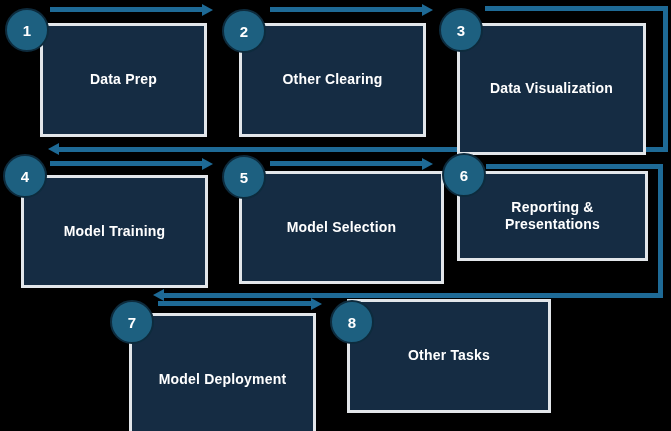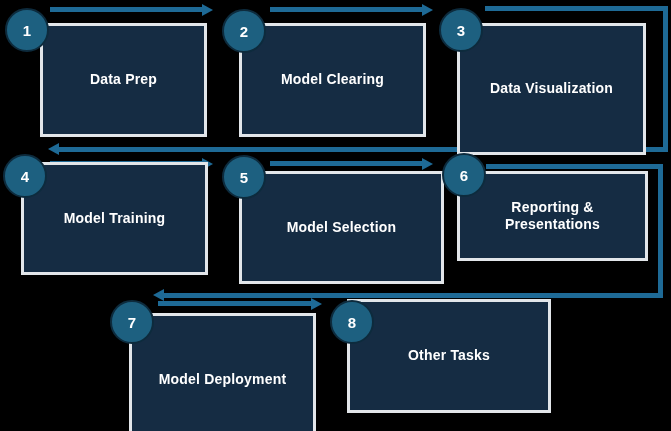--- a/index.html
+++ b/index.html
@@ -55,21 +55,21 @@
     position: absolute; width: 0; height: 0;
     border-top: 6px solid transparent;
     border-bottom: 6px solid transparent;
     border-right: 11px solid #1e6a96;
   }
 
   
   .b1 { left: 40px;  top: 23px;  width: 167px; height: 114px; }
   .b2 { left: 239px; top: 23px;  width: 187px; height: 114px; }
   .b3 { left: 457px; top: 23px;  width: 189px; height: 132px; text-align: center; }
-  .b4 { left: 21px;  top: 162px; width: 187px; height: 113px; text-align: center; }
+  .b4 { left: 21px;  top: 175px; width: 187px; height: 113px; text-align: center; }
   .b5 { left: 239px; top: 171px; width: 205px; height: 113px; }
   .b6 { left: 457px; top: 171px; width: 191px; height: 90px; }
   .b7 { left: 129px; top: 313px; width: 187px; height: 134px; }
   .b8 { left: 347px; top: 299px; width: 204px; height: 114px; }
 
   
   .n1 { left: 5px;   top: 8px; }
   .n2 { left: 222px; top: 9px; }
   .n3 { left: 439px; top: 8px; }
   .n4 { left: 3px;   top: 154px; }
@@ -105,21 +105,21 @@
   <div class="shaft-h" style="left:164px; top:293px; width:499px;"></div>
   <div class="head-left" style="left:153px; top:289px;"></div>
 
   <div class="shaft-h" style="left:158px; top:301px; width:153px;"></div>
   <div class="head-right" style="left:311px; top:298px;"></div>
 
   <div class="box b1">
     <span class="lbl">Data Prep</span>
   </div>
   <div class="box b2">
-    <span class="lbl">Model Clearing</span>
+    <span class="lbl">Other Clearing</span>
   </div>
   <div class="box b3">
     <span class="lbl">Data Visualization</span>
   </div>
   <div class="box b4">
     <span class="lbl">Model Training</span>
   </div>
   <div class="box b5">
     <span class="lbl">Model Selection</span>
   </div>

